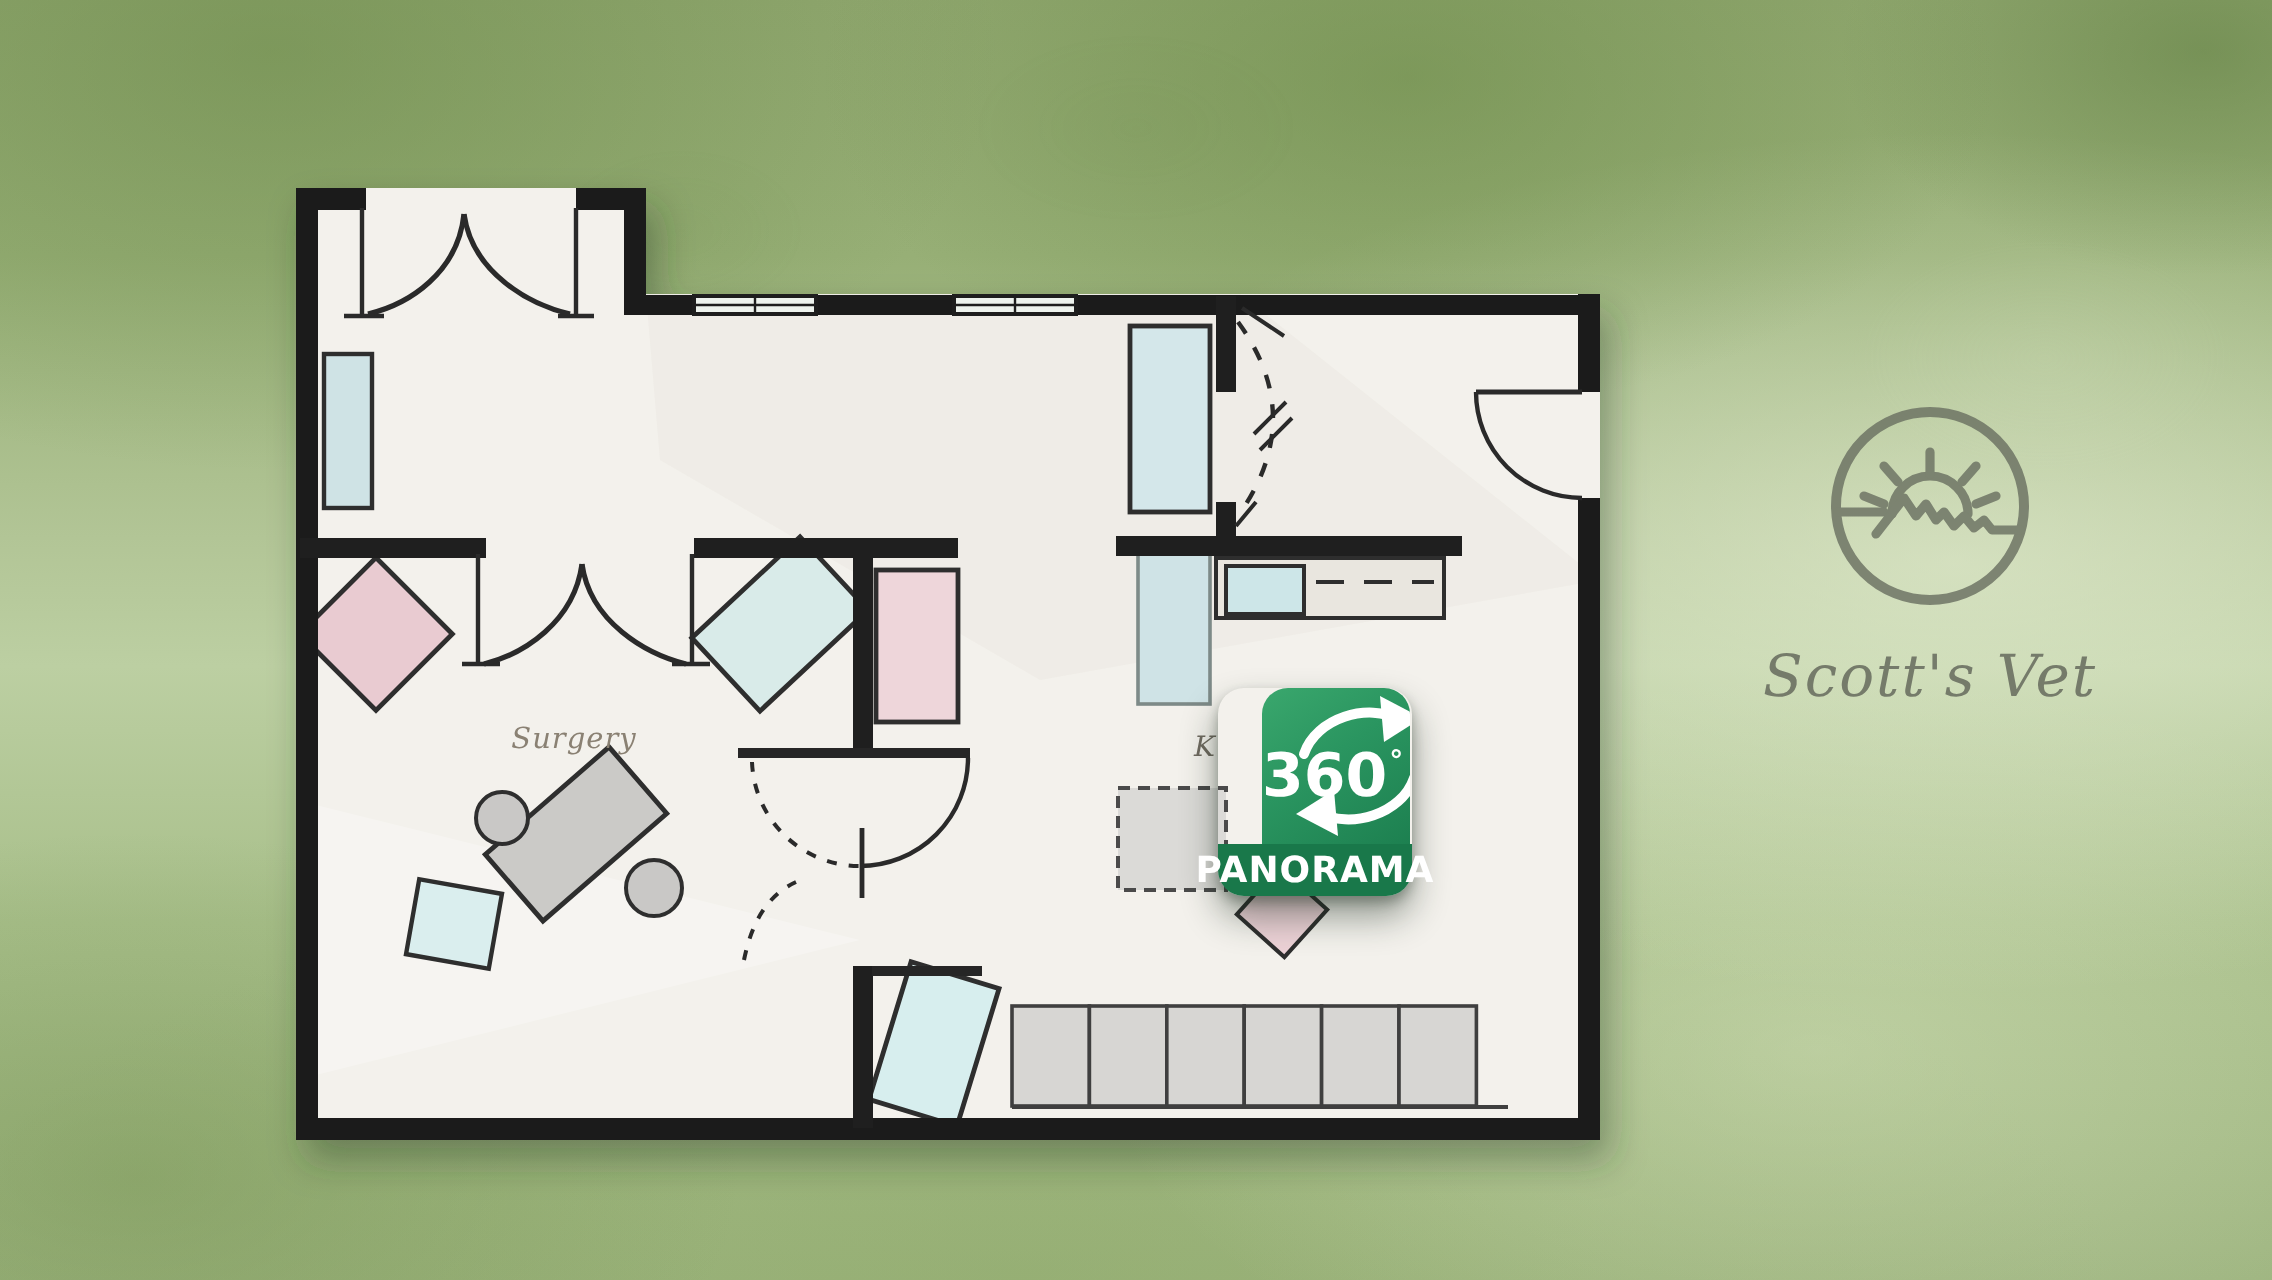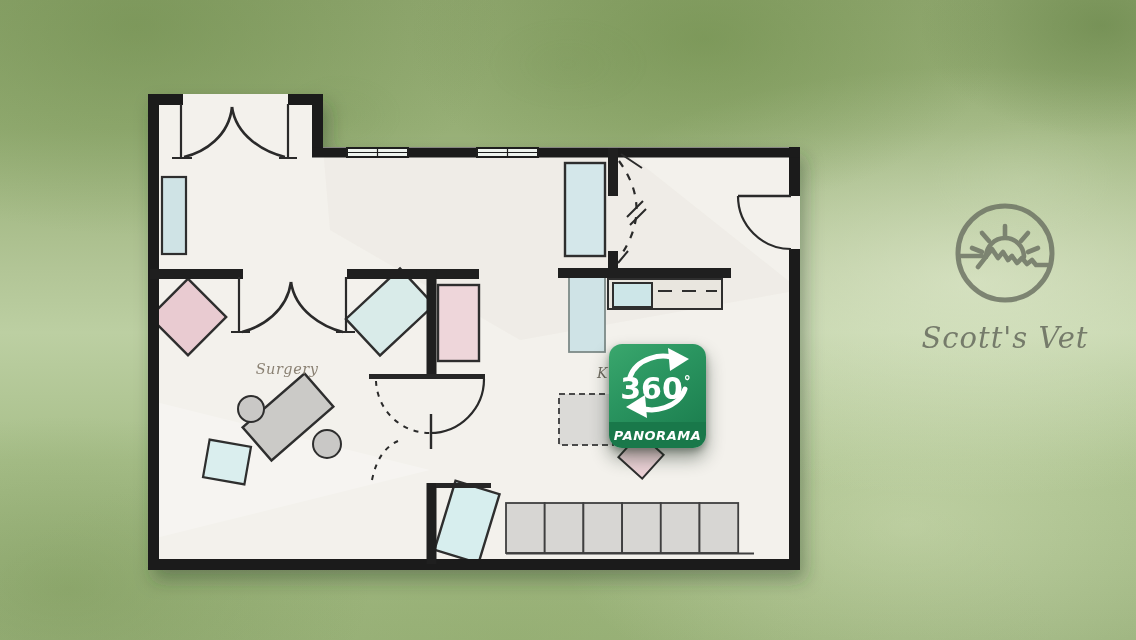--- a/index.html
+++ b/index.html
@@ -17,32 +17,32 @@
   .bg-grain{position:absolute;inset:0;pointer-events:none;opacity:.25;background:
     radial-gradient(90px 60px at 30% 18%, rgba(90,120,60,.25), transparent 70%),
     radial-gradient(120px 70px at 50% 10%, rgba(90,120,60,.22), transparent 70%),
     radial-gradient(140px 90px at 90% 28%, rgba(220,232,200,.5), transparent 70%),
     radial-gradient(100px 70px at 20% 60%, rgba(200,214,176,.45), transparent 70%);}
   svg.plan{position:absolute;left:0;top:0;}
 
   
   .badge{position:absolute;left:609px;top:344px;width:97px;height:104px;border-radius:13px;
          box-shadow:0 10px 18px rgba(25,42,28,.45),0 3px 6px rgba(25,42,28,.30);cursor:pointer;}
-  .badge-main{position:relative;width:97px;height:78px;border-radius:13px 13px 0 0;
-         background:linear-gradient(145deg,#3aa76d 0%,#2a9560 45%,#1d8050 100%);overflow:hidden;}
+  .badge-main{position:relative;width:74px;height:78px;border-radius:13px 13px 0 0;
+         background:linear-gradient(145deg,#3aa76d 0%,#2a9560 45%,#1d8050 100%);overflow:hidden;margin-left:22px;}
   .badge-arrows{position:absolute;inset:0;width:97px;height:78px;}
   .badge-num{position:absolute;top:23px;left:0;right:5px;text-align:center;color:#fff;
          font-weight:bold;font-size:30px;letter-spacing:0;line-height:32px;}
   .badge-num sup{font-size:14px;position:relative;top:-2px;left:1px;}
   .badge-band{width:97px;height:26px;border-radius:0 0 13px 13px;background:#19784a;
          display:flex;align-items:center;justify-content:center;color:#fff;
-         font-size:13px;font-weight:bold;letter-spacing:.5px;font-style:italic;}
+         font-size:18px;font-weight:bold;letter-spacing:.5px;}
 
   
-  .logo{position:absolute;left:885px;top:196px;width:240px;text-align:center;color:#6f7465;}
+  .logo{position:absolute;left:845px;top:196px;width:240px;text-align:center;color:#6f7465;}
   .logo-icon{width:114px;height:114px;display:block;margin:0 auto;opacity:.82;}
   .logo-text{margin-top:12px;font-family:"DejaVu Serif",serif;font-style:italic;
          font-size:29px;line-height:33px;opacity:.93;letter-spacing:1px;}
 </style>
 </head>
 <body>
 
 <div class="stage">
   <div class="bg-blobs"></div>
   <div class="bg-grain"></div>

